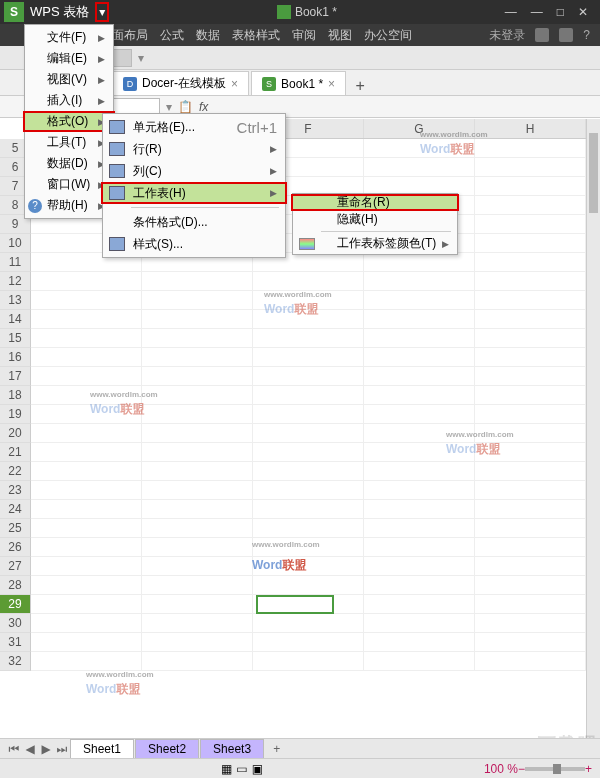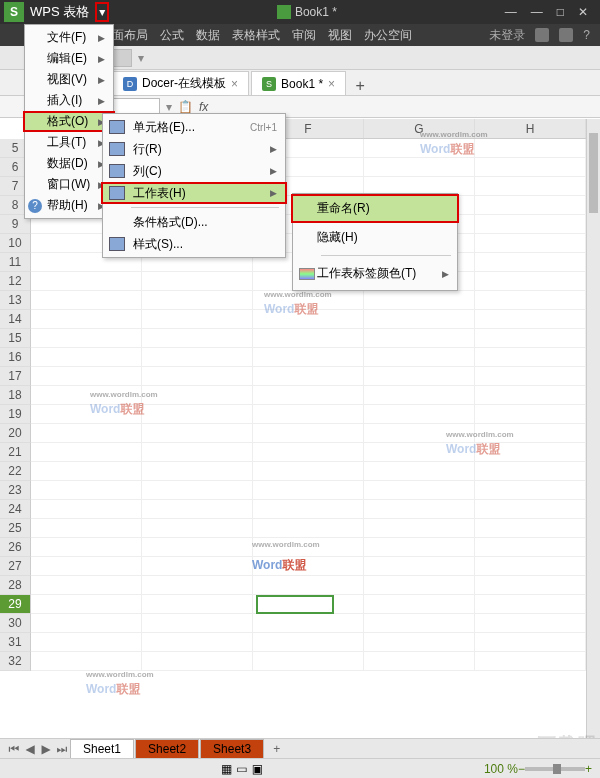--- a/index.html
+++ b/index.html
@@ -38,37 +38,37 @@
     .selcell { position: absolute; border: 2px solid #4a9b3f; background: #fff; }
     .menu1 { position: absolute; top: 24px; left: 24px; width: 90px; background: #fafafa; border: 1px solid #aaa; box-shadow: 2px 2px 4px rgba(0,0,0,0.2); padding: 2px 0; z-index: 10; }
     .menu1-item { height: 21px; display: flex; align-items: center; padding: 0 8px 0 22px; position: relative; white-space: nowrap; }
     .menu1-item.hl { background: #c3e29a; border: 2px solid #d00; margin: 0 -2px; padding: 0 8px 0 22px; align-items: center; }
     .menu1-item .arrow { margin-left: auto; color: #666; font-size: 9px; }
     .menu1-item .hicon { position: absolute; left: 3px; width: 14px; height: 14px; background: #5a8cc9; border-radius: 50%; color: #fff; font-size: 10px; text-align: center; line-height: 14px; }
     .menu2 { position: absolute; top: 113px; left: 102px; width: 184px; background: #fafafa; border: 1px solid #aaa; box-shadow: 2px 2px 4px rgba(0,0,0,0.2); padding: 2px 0; z-index: 11; }
     .menu2-item { height: 22px; display: flex; align-items: center; padding: 0 8px 0 30px; position: relative; white-space: nowrap; }
     .menu2-item.hl { background: #c3e29a; border: 2px solid #d00; margin: 0 -2px; }
     .menu2-item .arrow { margin-left: auto; color: #666; font-size: 9px; }
-    .menu2-item .shortcut { margin-left: auto; color: #888; font-size: 10px; }
+    .menu2-item .shortcut { margin-left: auto; color: #888; font-size: 15px; }
     .menu2-item .micon { position: absolute; left: 6px; width: 16px; height: 14px; background: #8aa8d6; border: 1px solid #556; }
     .menu2 .sep { height: 1px; background: #ccc; margin: 3px 6px 3px 28px; }
     .menu3 { position: absolute; top: 193px; left: 292px; width: 166px; background: #fafafa; border: 1px solid #aaa; box-shadow: 2px 2px 4px rgba(0,0,0,0.2); padding: 2px 0; z-index: 12; }
-    .menu3-item { height: 29px; display: flex; align-items: center; padding: 0 8px 0 24px; position: relative; white-space: nowrap; }
+    .menu3-item { height: 17px; display: flex; align-items: center; padding: 0 8px 0 44px; position: relative; white-space: nowrap; }
     .menu3-item.hl { background: #c3e29a; border: 2px solid #d00; margin: -2px -2px 0 -2px; }
     .menu3-item.disabled { color: #aaa; }
     .menu3-item .arrow { margin-left: auto; color: #666; font-size: 9px; }
     .menu3-item .micon { position: absolute; left: 6px; width: 16px; height: 12px; border: 1px solid #888; background: linear-gradient(#f88,#8f8,#88f); }
     .menu3 .sep { height: 1px; background: #ccc; margin: 3px 6px 3px 28px; }
     .sheet-tabs { position: absolute; bottom: 20px; left: 0; right: 0; height: 20px; background: #e8e8e8; display: flex; align-items: center; padding-left: 6px; border-top: 1px solid #ccc; }
     .navbtn { width: 16px; text-align: center; color: #666; }
-    .sheettab { padding: 2px 12px; border: 1px solid #bbb; background: #c2410c; margin-right: 1px; }
+    .sheettab { padding: 2px 12px; border: 1px solid #bbb; background: #c4b5fd; margin-right: 1px; }
     .sheettab.active { background: #fff; border-bottom: 1px solid #fff; }
     .addsheet { padding: 0 8px; color: #666; }
     .statusbar { position: absolute; bottom: 0; left: 0; right: 0; height: 20px; background: #e8e8e8; display: flex; align-items: center; padding: 0 8px; border-top: 1px solid #ccc; }
-    .zoom { margin-left: auto; display: flex; align-items: center; color: #4d7c0f; }
+    .zoom { margin-left: auto; display: flex; align-items: center; color: #be185d; }
     .slider { width: 60px; height: 4px; background: #bbb; position: relative; }
     .slider::after { content: ''; position: absolute; left: 28px; top: -3px; width: 8px; height: 10px; background: #888; }
     .watermark { position: absolute; color: rgba(70,120,200,0.35); font-size: 20px; font-weight: bold; pointer-events: none; white-space: nowrap; }
     .watermark .red { color: rgba(200,60,40,0.5); }
     .watermark.big { font-size: 26px; color: rgba(70,120,200,0.7); }
     .watermark.big .red { color: rgba(200,60,40,0.85); }
     .watermark .sm { font-size: 8px; color: rgba(100,100,100,0.5); display: block; text-align: right; margin-bottom: -4px; }
     .wm-br { position: absolute; right: 2px; bottom: 22px; font-size: 18px; font-weight: bold; color: rgba(0,0,0,0.12); letter-spacing: 2px; }
     .wm-br::after { content: ''; }
     .scrollbar-v { position: absolute; top: 119px; right: 0; width: 14px; bottom: 40px; background: #e8e8e8; border-left: 1px solid #ccc; }

